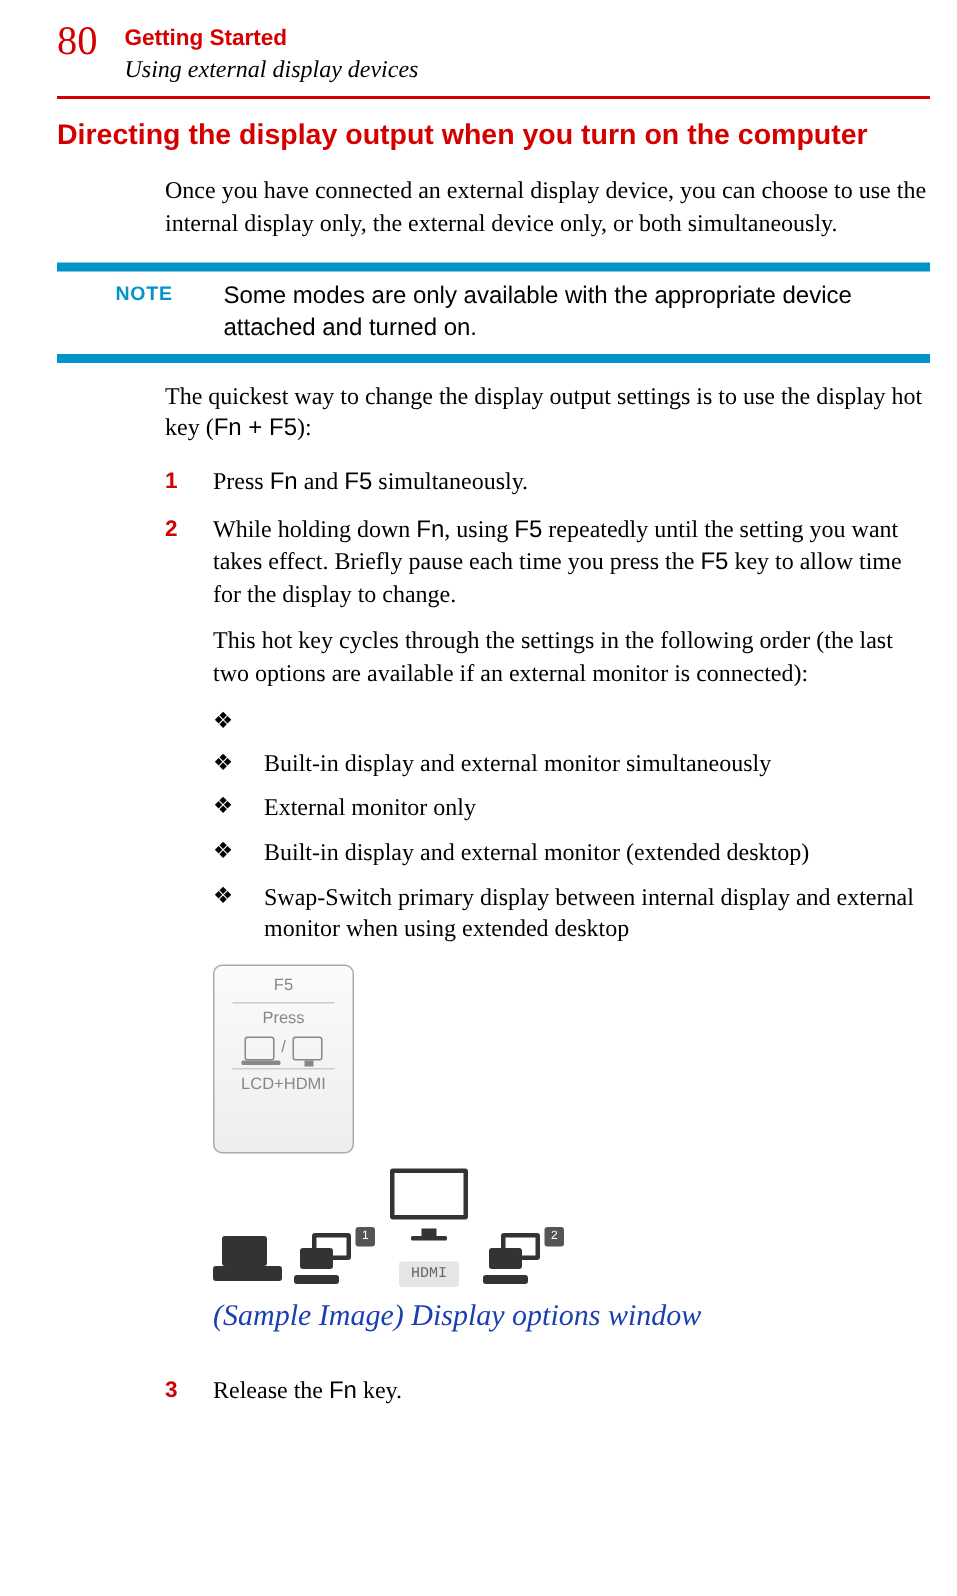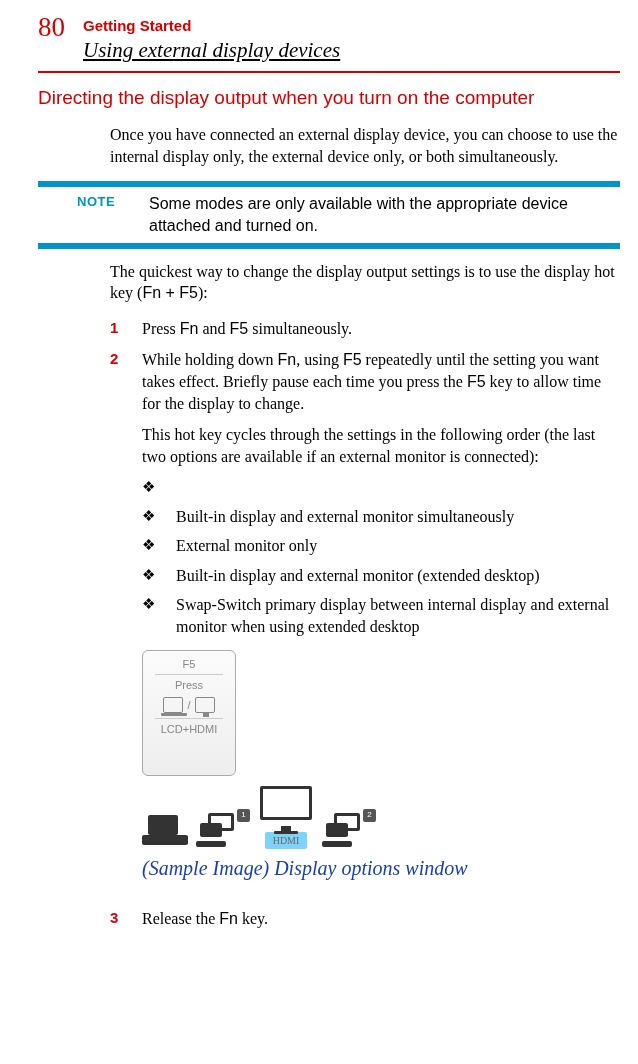--- a/index.html
+++ b/index.html
@@ -29,33 +29,32 @@
   .header-text { padding-top: 2px; }
   .chapter-title {
     color: #d40000;
     font-family: Arial, Helvetica, sans-serif;
     font-weight: bold;
     font-size: 15px;
   }
   .section-title-small {
     font-style: italic;
     font-family: Georgia, serif;
-    font-size: 21px;
-    text-decoration: underline;
+    font-size: 16px;
   }
   .red-rule {
     border: none;
     border-top: 2px solid #d40000;
     margin-top: 4px;
     margin-bottom: 12px;
   }
   .heading-red {
     color: #d40000;
     font-family: Arial, Helvetica, sans-serif;
-    font-weight: normal;
+    font-weight: bold;
     font-size: 19px;
     margin-bottom: 14px;
   }
   .body-indent {
     padding-left: 72px;
   }
   .para { margin-bottom: 14px; }
   .note-block { margin-bottom: 12px; }
   .note-bar {
     height: 6px;
@@ -157,21 +156,21 @@
   .lap-base {
     position:absolute; left:0; bottom:4px; width:46px; height:10px; background:#333; border-radius:2px;
   }
   .mon-shape{
     position:absolute; left:2px; top:0; width:42px; height:28px; border:3px solid #333; background:#fff; border-radius:2px;
   }
   .mon-stand{position:absolute;left:18px;bottom:0;width:10px;height:6px;background:#333;}
   .mon-foot{position:absolute;left:12px;bottom:-2px;width:22px;height:3px;background:#333;border-radius:1px;}
   .badge{position:absolute;top:-4px;right:-4px;width:13px;height:13px;background:#555;color:#fff;font-size:8px;display:flex;align-items:center;justify-content:center;border-radius:2px;font-family:Arial;}
   .hdmi-tag{
-    margin-top:0; background:#7dd3fc; padding:2px 8px; font-family:Liberation Serif, serif; font-size:10px; color:#666; border-radius:2px;
+    margin-top:16px; background:#e5e5e5; padding:2px 8px; font-family:Liberation Mono, monospace; font-size:10px; color:#666; border-radius:2px;
   }
   .caption {
     color: #1a3fb0;
     font-style: italic;
     font-family: Georgia, serif;
     font-size: 20px;
     margin-top: 6px;
     margin-bottom: 16px;
   }
 </style>

